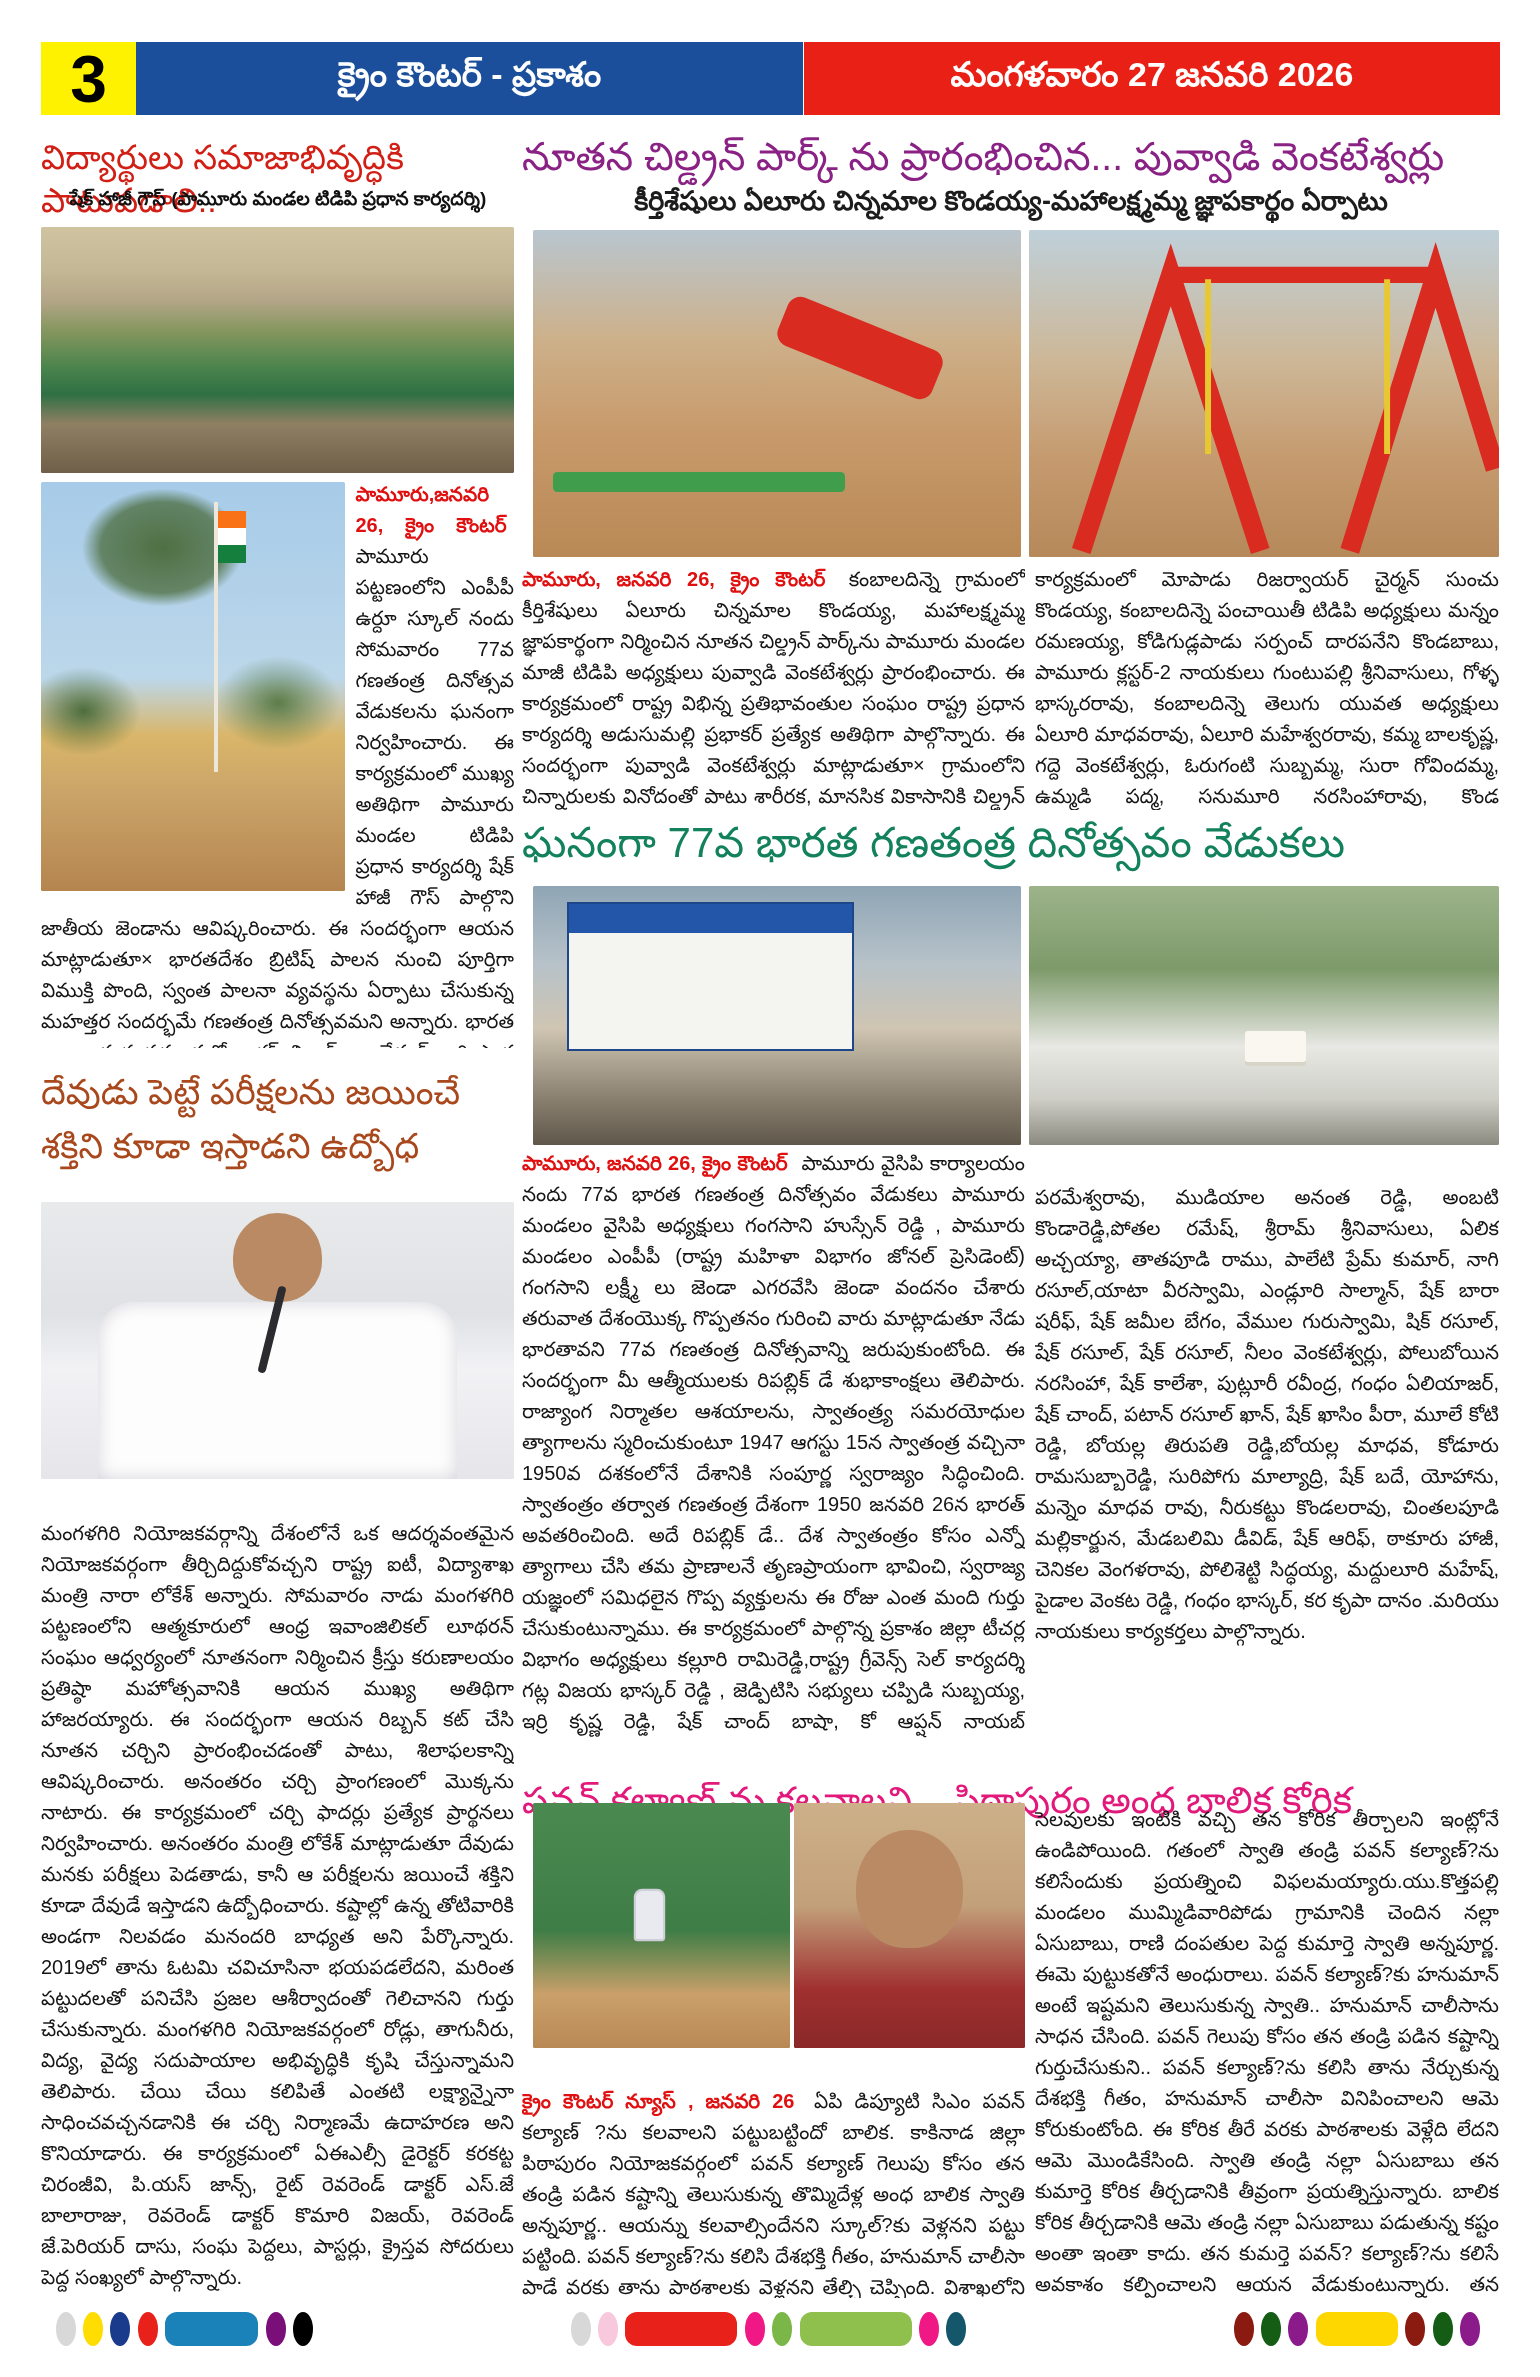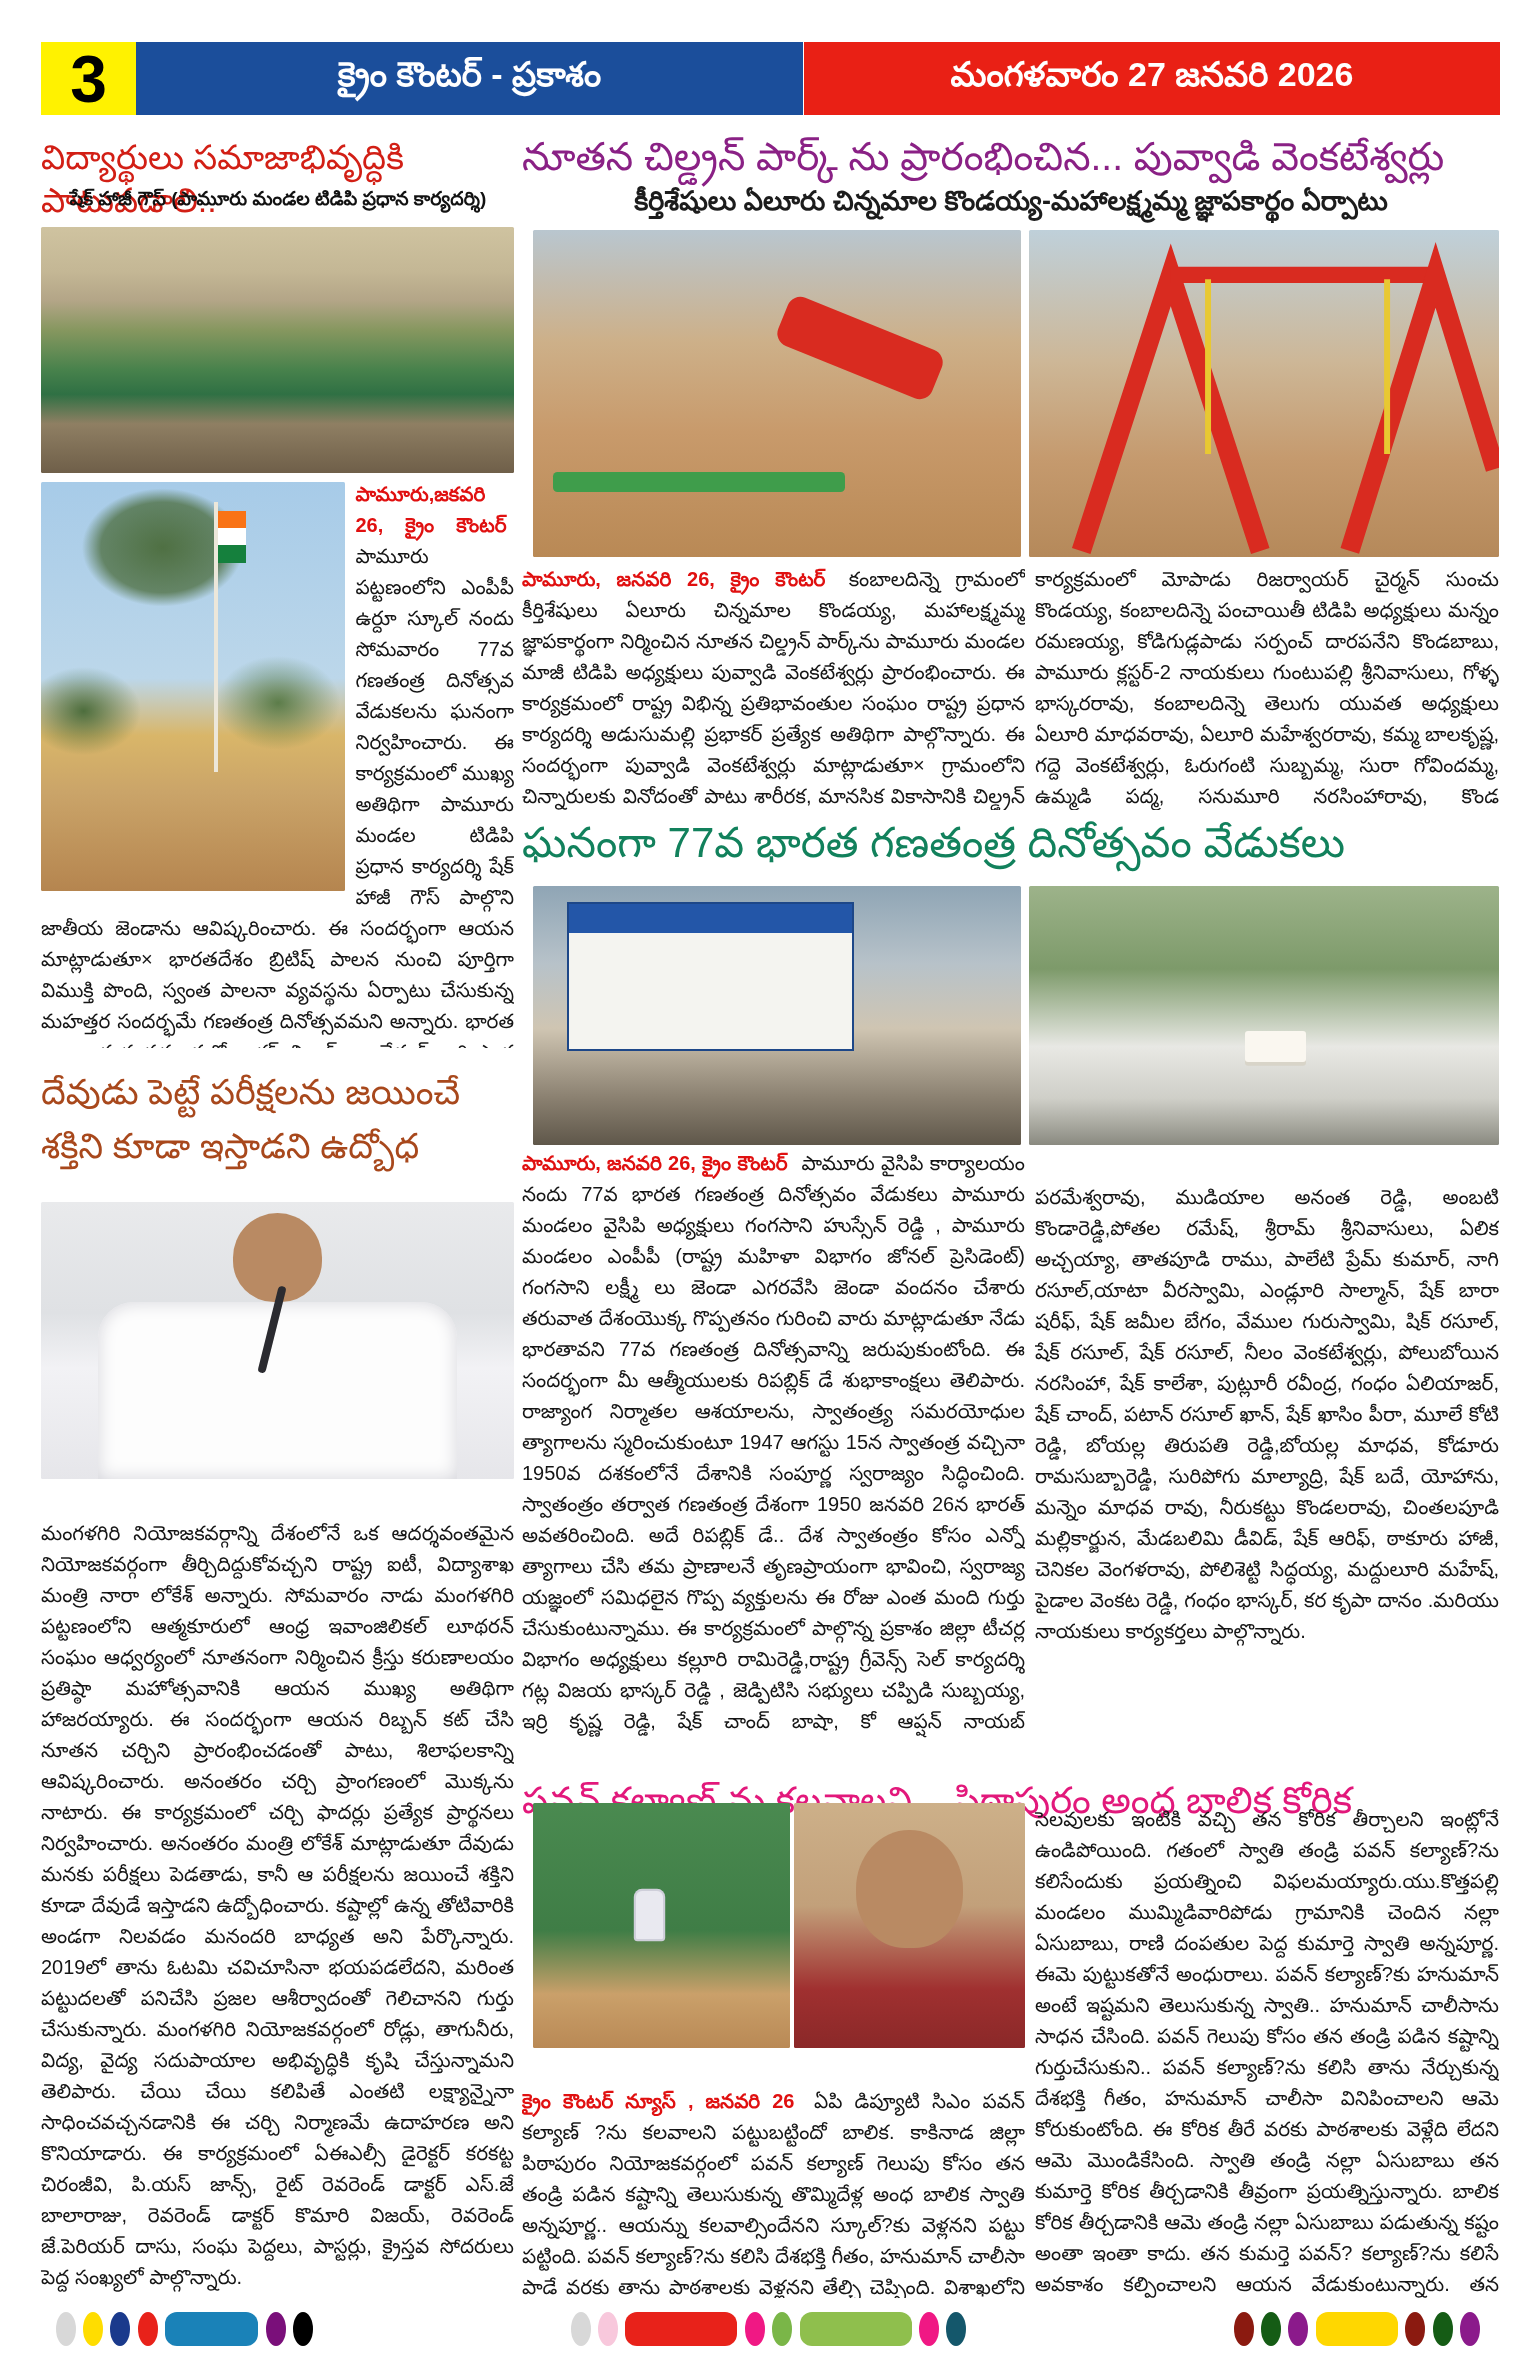--- a/index.html
+++ b/index.html
@@ -89,21 +89,21 @@
 
   <div class="headline" id="h-students">విద్యార్థులు సమాజాభివృద్ధికి పాటుపడాలి..</div>
   <div id="sub-students">షేక్ హాజీ గౌస్ (పామూరు మండల టిడిపి ప్రధాన కార్యదర్శి)</div>
   <div class="photo" id="ph-classroom"></div>
 
   <div class="body-text" id="art-students">
     <div class="photo" id="ph-flag">
       <span class="flagpole"></span>
       <span class="flag"></span>
     </div>
-    <span class="dateline">పామూరు,జకవరి 26, క్రైం కౌంటర్</span>
+    <span class="dateline">పామూరు,జనవరి 26, క్రైం కౌంటర్</span>
     <span>పామూరు పట్టణంలోని ఎంపీపీ ఉర్దూ స్కూల్ నందు సోమవారం 77వ గణతంత్ర దినోత్సవ వేడుకలను ఘనంగా నిర్వహించారు. ఈ కార్యక్రమంలో ముఖ్య అతిథిగా పామూరు మండల టిడిపి ప్రధాన కార్యదర్శి షేక్ హాజీ గౌస్ పాల్గొని జాతీయ జెండాను ఆవిష్కరించారు. ఈ సందర్భంగా ఆయన మాట్లాడుతూ× భారతదేశం బ్రిటిష్ పాలన నుంచి పూర్తిగా విముక్తి పొంది, స్వంత పాలనా వ్యవస్థను ఏర్పాటు చేసుకున్న మహత్తర సందర్భమే గణతంత్ర దినోత్సవమని అన్నారు. భారత రాజ్యాంగ రూపకల్పనలో డాక్టర్ బి.ఆర్. అంబేద్కర్ గారి పాత్ర అనన్యమైనదని పేర్కొన్నారు. ఆయన నేతృత్వంలోని రాజ్యాంగ పరిషత్ దాదాపు 2 సంవత్సరాలు 11 నెలలు 18 రోజులు కష్టపడి ప్రపంచంలోనే అతిపెద్ద లిఖిత రాజ్యాంగాన్ని రూపొందించిందని వివరించారు. అనంతరం విద్యార్థులకు మిఠాయిలు, బహుమతులు అందజేశారు. ఈ కార్యక్రమంలో ఉపాధ్యాయులు విద్యార్థిని విద్యార్థులు పాల్గొన్నారు.</span>
   </div>
 
   <div class="headline" id="h-lokesh">దేవుడు పెట్టే పరీక్షలను జయించే శక్తిని కూడా ఇస్తాడని ఉద్బోధ</div>
   <div class="photo" id="ph-lokesh">
     <span class="head"></span>
     <span class="shirt"></span>
     <span class="mic"></span>
   </div>
   <div class="body-text" id="art-lokesh">

